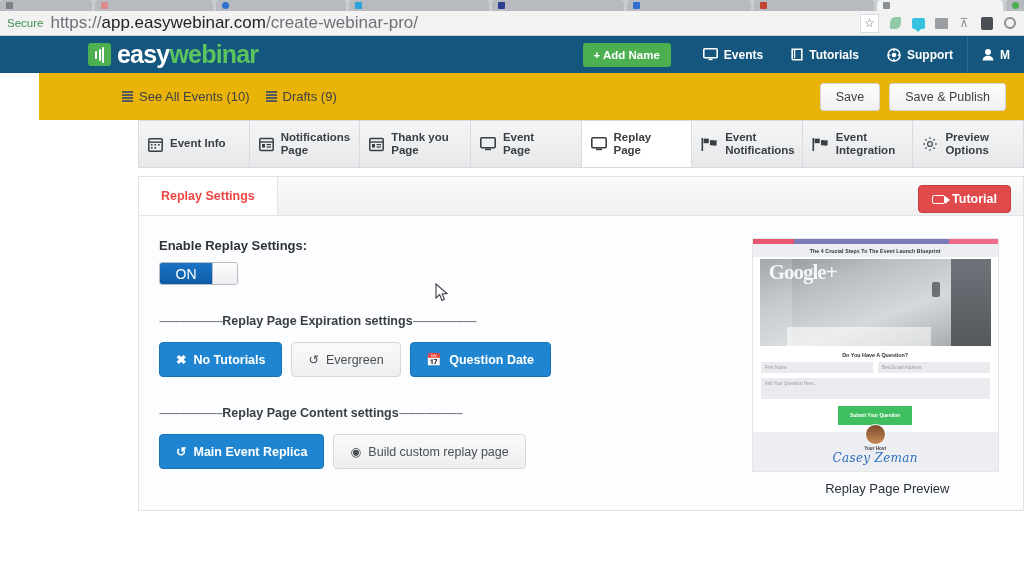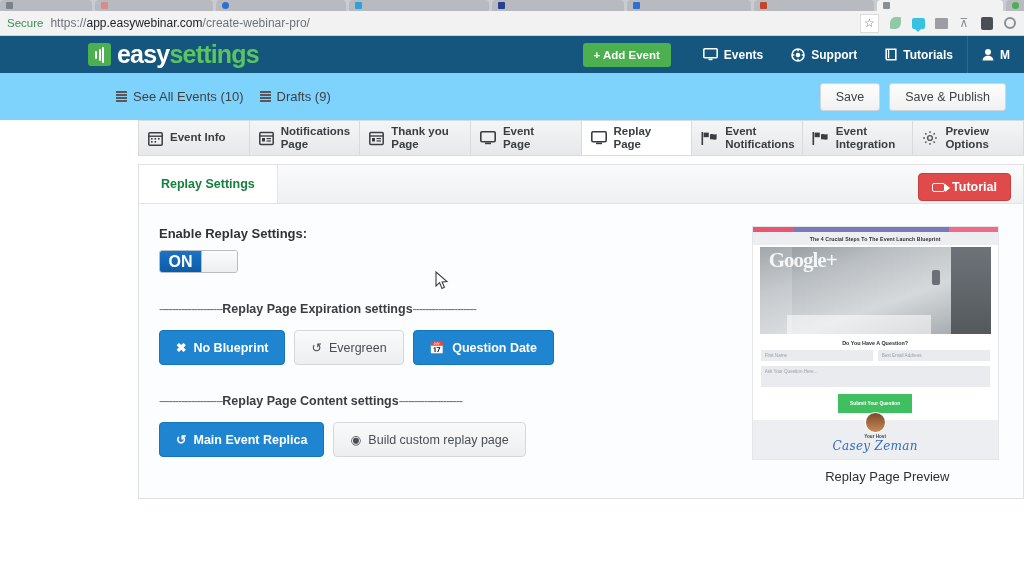--- a/index.html
+++ b/index.html
@@ -51,21 +51,21 @@
     align-items: center;
     padding: 0 7px;
     gap: 7px;
   }
   .secure-label {
     font-size: 11.5px;
     color: #3a8f4f;
     white-space: nowrap;
   }
   .url-text {
-    font-size: 12px;
+    font-size: 17px;
     color: #6d7278;
     white-space: nowrap;
     flex: 1;
   }
   .url-text .host { color: #222427; }
   .omni-icons { display: flex; align-items: center; gap: 9px; }
   .omni-icons .oic {
     width: 14px; height: 14px;
     display: flex; align-items: center; justify-content: center;
     font-size: 12px; color: #8a8f94;
@@ -140,24 +140,25 @@
     padding: 0 14px;
     white-space: nowrap;
     height: 37px;
   }
   .nav-item.divided { border-left: 1px solid #2a6b91; }
   .nav-ico { display:flex; align-items:center; color:#ffffff; }
 
   
   .subhead {
     height: 47px;
-    background: #7dd3fc;
+    background: #eab308;
     display: flex;
     align-items: center;
-    padding: 0 18px 0 116px;
+    padding: 0 18px 0 83px;
+    margin-left: 39px;
   }
   .crumbs { display: flex; align-items: center; gap: 16px; }
   .crumb {
     display: flex; align-items: center; gap: 6px;
     font-size: 13px; color: #3e4246;
     white-space: nowrap;
   }
   .list-ico {
     display:flex; flex-direction:column; gap:1.5px; width:11px;
   }
@@ -171,21 +172,21 @@
     color: #3e4246;
     padding: 6px 15px;
     white-space: nowrap;
   }
 
   
   .tabstrip {
     display: flex;
     margin: 0 0 0 138px;
     width: 886px;
-    height: 36px;
+    height: 48px;
     border: 1px solid #d8dade;
     background: #eceef0;
   }
   .wtab {
     flex: 1 1 0;
     display: flex;
     align-items: center;
     gap: 7px;
     padding: 0 9px;
     background: linear-gradient(#f4f5f6,#e6e8ea);
@@ -213,21 +214,21 @@
   .panel-tabs {
     height: 39px;
     display: flex;
     align-items: stretch;
     background: linear-gradient(#fbfbfc,#eef0f1);
     border-bottom: 1px solid #e2e4e6;
   }
   .ptab {
     display: flex; align-items: center;
     padding: 0 22px;
-    font-size: 12.5px; font-weight: bold; color: #15803d;
+    font-size: 12.5px; font-weight: bold; color: #ef4444;
     background: #ffffff;
     border-right: 1px solid #e2e4e6;
   }
   .ptab-filler { flex: 1; }
   .btn-tutorial {
     position: absolute;
     right: 12px; top: 8px;
     background: #e04a4a;
     border: 1px solid #c93e3e;
     border-radius: 4px;
@@ -262,25 +263,25 @@
   }
   .toggle {
     width: 79px; height: 23px;
     border: 1px solid #b9bcc0;
     border-radius: 3px;
     background: linear-gradient(#fbfbfc,#e9eaec);
     display: flex;
     overflow: hidden;
   }
   .toggle .on {
-    width: 41px;
+    width: 52px;
     background: linear-gradient(#1b73c4,#0b5ca8);
     color: #ffffff;
-    font-size: 16px;
-    font-weight: bold;
+    font-size: 14px;
+    font-weight: normal;
     display: flex; align-items: center; justify-content: center;
   }
   .toggle .knob {
     flex: 1;
     background: linear-gradient(#fcfcfd,#eceef0);
     border-left: 1px solid #b9bcc0;
   }
 
   .divider-label {
     margin: 29px 0 14px 0;
@@ -512,51 +513,51 @@
   </div>
 </div>
 
 <div class="appnav">
   <div class="logo">
     <span class="logo-mark">
         <i></i>
         <i></i>
         <i></i>
       </span>
-    <span class="logo-text"><span class="easy">easy</span><span class="webinar">settings</span></span>
+    <span class="logo-text"><span class="easy">easy</span><span class="webinar">webinar</span></span>
   </div>
   <div class="nav-right">
-    <button class="btn-add-event">+ Add Event</button>
+    <button class="btn-add-event">+ Add Name</button>
     <div class="nav-item">
       <span class="nav-ico">
         <svg width="15" height="13" viewBox="0 0 15 13">
             <rect x="0.8" y="0.8" width="13.4" height="9" rx="1" fill="none" stroke="#fff" stroke-width="1.6"></rect>
             <rect x="5.5" y="10.6" width="4" height="1.6" fill="#fff"></rect>
           </svg>
       </span>
       <span>Events</span>
+    </div>
+    <div class="nav-item">
+      <span class="nav-ico">
+        <svg width="12" height="13" viewBox="0 0 12 13">
+            <path d="M1.2 1.2h9.6v10.6H2.6a1.4 1.4 0 0 1-1.4-1.4z" fill="none" stroke="#fff" stroke-width="1.6"></path>
+            <path d="M3.6 1.2v9" stroke="#fff" stroke-width="1.3"></path>
+          </svg>
+      </span>
+      <span>Tutorials</span>
     </div>
     <div class="nav-item">
       <span class="nav-ico">
         <svg width="14" height="14" viewBox="0 0 14 14">
             <circle cx="7" cy="7" r="6" fill="none" stroke="#fff" stroke-width="1.6"></circle>
             <circle cx="7" cy="7" r="2.3" fill="#fff"></circle>
             <path d="M7 1v2.3M7 10.7V13M1 7h2.3M10.7 7H13" stroke="#fff" stroke-width="1.5"></path>
           </svg>
       </span>
       <span>Support</span>
-    </div>
-    <div class="nav-item">
-      <span class="nav-ico">
-        <svg width="12" height="13" viewBox="0 0 12 13">
-            <path d="M1.2 1.2h9.6v10.6H2.6a1.4 1.4 0 0 1-1.4-1.4z" fill="none" stroke="#fff" stroke-width="1.6"></path>
-            <path d="M3.6 1.2v9" stroke="#fff" stroke-width="1.3"></path>
-          </svg>
-      </span>
-      <span>Tutorials</span>
     </div>
     <div class="nav-item divided">
       <span class="nav-ico">
         <svg width="12" height="13" viewBox="0 0 12 13">
             <circle cx="6" cy="4" r="3" fill="#fff"></circle>
             <path d="M0.6 12.5c0-3 2.4-4.8 5.4-4.8s5.4 1.8 5.4 4.8z" fill="#fff"></path>
           </svg>
       </span>
       <span>M</span>
     </div>
@@ -708,21 +709,21 @@
 
       <div class="divider-label">
         <span class="dashes">--------------------</span>
         <span>Replay Page Expiration settings</span>
         <span class="dashes">--------------------</span>
       </div>
 
       <div class="btn-row">
         <button class="btn-opt sel">
           <span>✖</span>
-          <span>No Blueprint</span>
+          <span>No Tutorials</span>
         </button>
         <button class="btn-opt unsel">
           <span>↺</span>
           <span>Evergreen</span>
         </button>
         <button class="btn-opt sel">
           <span>📅</span>
           <span>Question Date</span>
         </button>
       </div>

